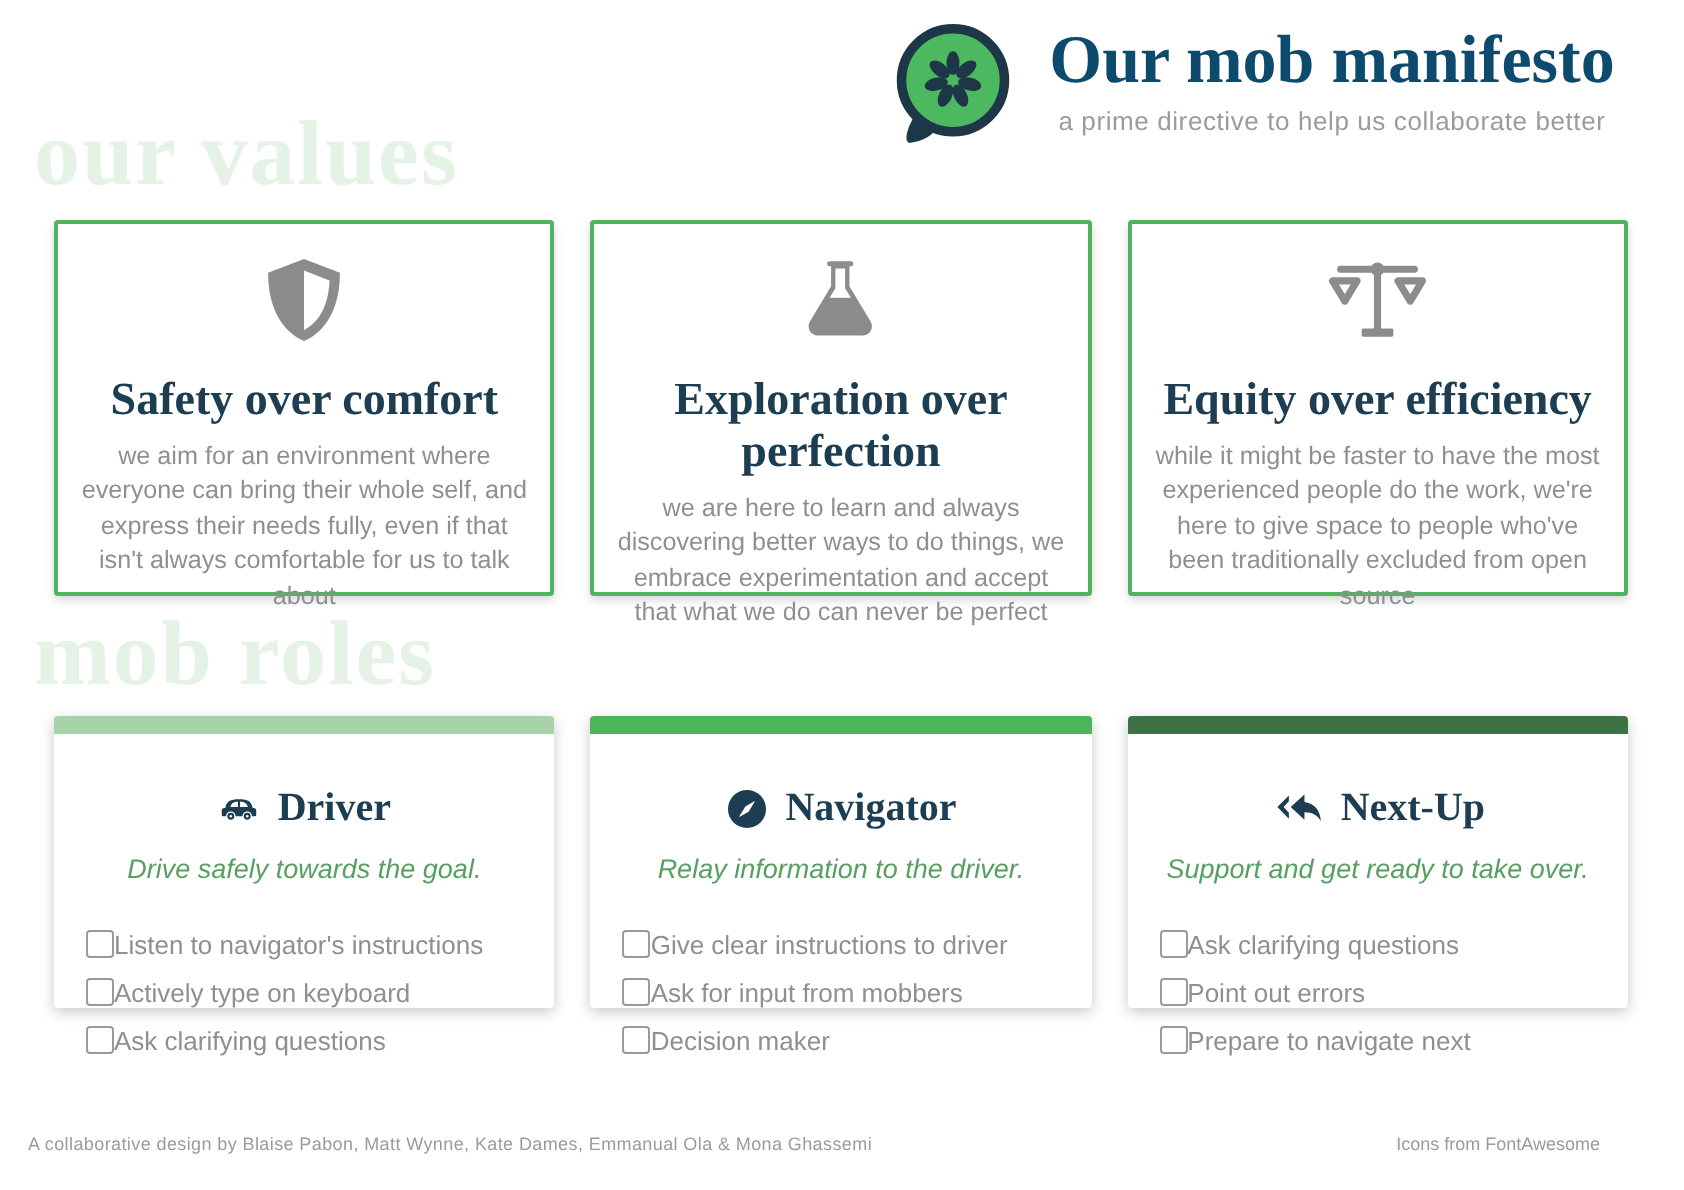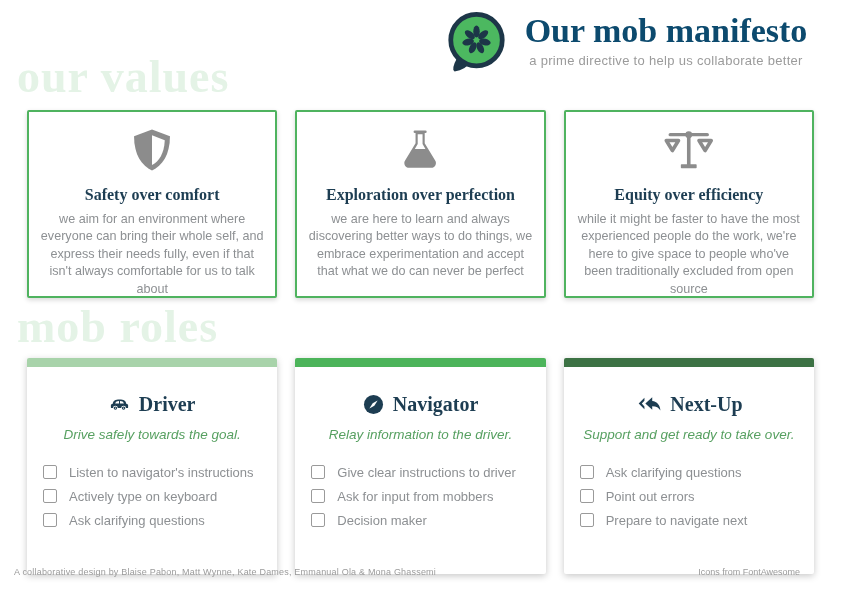--- a/index.html
+++ b/index.html
@@ -19,32 +19,32 @@
 
   
   .row { position:absolute; left:27px; width:787px; display:grid; grid-template-columns:repeat(3,1fr); gap:18px; }
   #values-row { top:110px; }
   #roles-row  { top:358px; }
 
   
   .value-card { height:188px; background:#fff; border:2px solid #4fb35f; border-radius:2px;
                 box-shadow:0 2px 5px rgba(0,0,0,.16); text-align:center; padding-top:15px; }
   .vicon { height:46px; }
-  .value-title { margin-top:9px; font-family:"Liberation Serif", serif; font-weight:700; font-size:16px; color:#1d3d52; }
+  .value-title { margin-top:9px; font-family:"Liberation Serif", serif; font-weight:700; font-size:23px; color:#1d3d52; }
   .value-body  { margin:7px 10px 0; font-size:12.6px; line-height:1.38; color:#8d9093; }
 
   
-  .role-card { height:216px; background:#fff; border-radius:2px; box-shadow:0 2px 7px rgba(0,0,0,.22); }
+  .role-card { height:146px; background:#fff; border-radius:2px; box-shadow:0 2px 7px rgba(0,0,0,.22); }
   .role-bar  { height:9px; width:100%; border-radius:2px 2px 0 0; }
   .role-head { display:flex; align-items:center; justify-content:center; gap:9px; margin-top:26px; }
   .ricon { height:21px; }
   .role-title { font-family:"Liberation Serif", serif; font-weight:700; font-size:20px; color:#1d3d52; }
   .role-sub { text-align:center; margin-top:11px; font-size:13.5px; font-style:italic; color:#57a061; }
   .checklist { margin-top:18px; padding-left:16px; }
-  .check-item { display:flex; align-items:center; gap:12px; height:24px; }
+  .check-item { display:flex; align-items:center; height:24px; }
   .checkbox { width:14px; height:14px; border:1.5px solid #9a9a9a; border-radius:2px; background:#fff; flex:none; cursor:pointer; }
   .check-label { font-size:13px; color:#8d9093; }
 
   
   .footer-credits { position:absolute; left:14px; top:567px; font-size:9px; color:#9b9b9b; letter-spacing:.2px; }
   .footer-icons   { position:absolute; right:42px; top:567px; font-size:9px; color:#9b9b9b; }
 </style>
 </head>
 <body>
 

